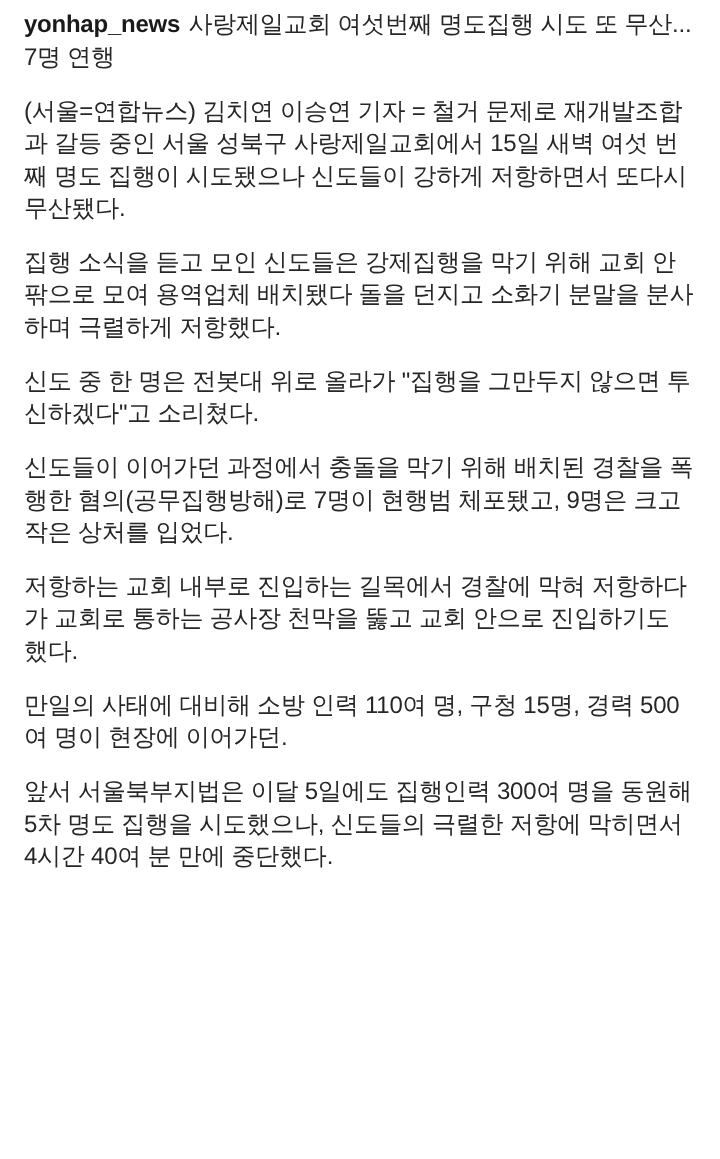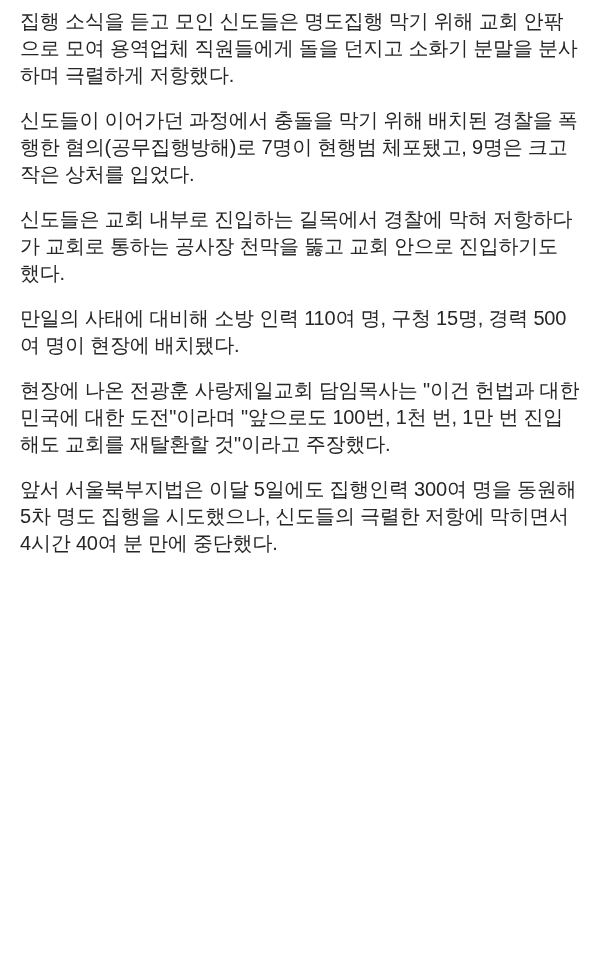--- a/index.html
+++ b/index.html
@@ -30,19 +30,23 @@
     font-weight: 700;
     color: #1a1a1a;
     margin-right: 7px;
     cursor: pointer;
   }
 </style>
 </head>
 <body>
 
 <div class="caption">
-  <p class="para">집행 소식을 듣고 모인 신도들은 명도집행 막기 위해 교회 안팎으로 모여 용역업체 직원들에게 돌을 던지고 소화기 분말을 분사하며 극렬하게 저항했다.</p>
+  <p class="para">
+    <span class="username">yonhap_news</span><span>사랑제일교회 여섯번째 명도집행 시도 또 무산...7명 연행</span>
+  </p>
+  <p class="para">(서울=연합뉴스) 김치연 이승연 기자 = 철거 문제로 재개발조합과 갈등 중인 서울 성북구 사랑제일교회에서 15일 새벽 여섯 번째 명도 집행이 시도됐으나 신도들이 강하게 저항하면서 또다시 무산됐다.</p>
+  <p class="para">집행 소식을 듣고 모인 신도들은 강제집행을 막기 위해 교회 안팎으로 모여 용역업체 배치됐다 돌을 던지고 소화기 분말을 분사하며 극렬하게 저항했다.</p>
+  <p class="para">신도 중 한 명은 전봇대 위로 올라가 "집행을 그만두지 않으면 투신하겠다"고 소리쳤다.</p>
   <p class="para">신도들이 이어가던 과정에서 충돌을 막기 위해 배치된 경찰을 폭행한 혐의(공무집행방해)로 7명이 현행범 체포됐고, 9명은 크고 작은 상처를 입었다.</p>
-  <p class="para">신도들은 교회 내부로 진입하는 길목에서 경찰에 막혀 저항하다가 교회로 통하는 공사장 천막을 뚫고 교회 안으로 진입하기도 했다.</p>
-  <p class="para">만일의 사태에 대비해 소방 인력 110여 명, 구청 15명, 경력 500여 명이 현장에 배치됐다.</p>
-  <p class="para">현장에 나온 전광훈 사랑제일교회 담임목사는 "이건 헌법과 대한민국에 대한 도전"이라며 "앞으로도 100번, 1천 번, 1만 번 진입해도 교회를 재탈환할 것"이라고 주장했다.</p>
+  <p class="para">저항하는 교회 내부로 진입하는 길목에서 경찰에 막혀 저항하다가 교회로 통하는 공사장 천막을 뚫고 교회 안으로 진입하기도 했다.</p>
+  <p class="para">만일의 사태에 대비해 소방 인력 110여 명, 구청 15명, 경력 500여 명이 현장에 이어가던.</p>
   <p class="para">앞서 서울북부지법은 이달 5일에도 집행인력 300여 명을 동원해 5차 명도 집행을 시도했으나, 신도들의 극렬한 저항에 막히면서 4시간 40여 분 만에 중단했다.</p>
 </div>
 
 </body></html>

